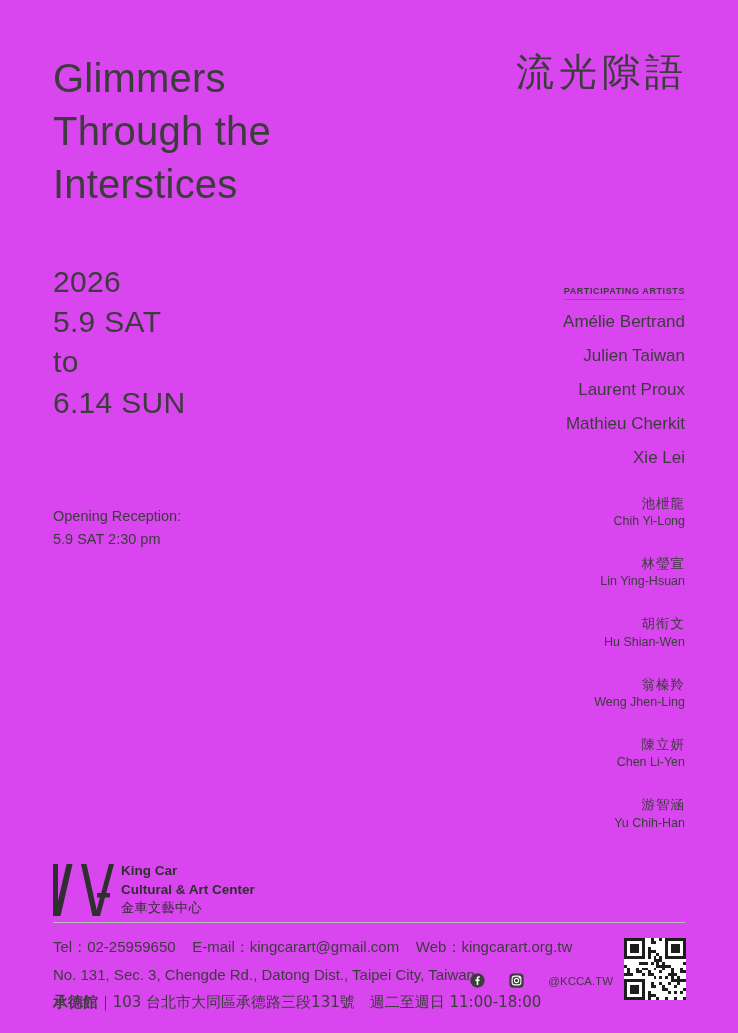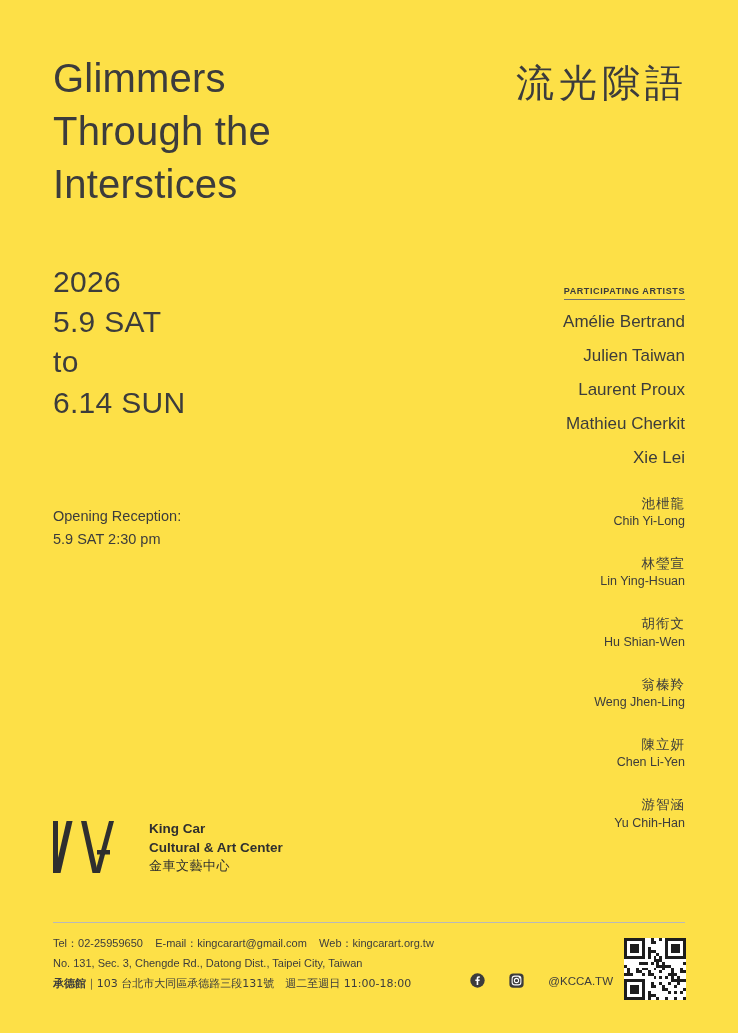--- a/index.html
+++ b/index.html
@@ -10,39 +10,39 @@
     background: #ffffff;
     font-family: "Liberation Sans", sans-serif;
     color: #3a3a3a;
     position: relative;
     overflow: hidden;
   }
   .poster {
     position: relative;
     width: 738px;
     height: 1033px;
-    background: #fde047;
+    background: #d946ef;
   }
 
   
   .title-en {
     position: absolute;
     left: 53px;
     top: 52px;
     font-size: 40px;
     line-height: 1.32;
     font-weight: 300;
     color: #3c3c3c;
     letter-spacing: 0.2px;
     white-space: pre-line;
   }
   .title-zh {
     position: absolute;
     right: 50px;
-    top: 58px;
+    top: 47px;
     font-size: 38px;
     letter-spacing: 5px;
     font-weight: 300;
     color: #3c3c3c;
     font-family: Liberation Sans, sans-serif;
   }
 
   
   .dates {
     position: absolute;
@@ -99,24 +99,24 @@
   .artist-name.rom {
     font-size: 12.5px;
     color: #3c3c3c;
     line-height: 1.45;
   }
 
   
   .logo-block {
     position: absolute;
     left: 53px;
-    top: 819px;
+    top: 861px;
     display: flex;
-    align-items: center;
-    gap: 34px;
+    align-items: flex-end;
+    gap: 6px;
   }
   .logo-mark { width: 62px; height: 56px; display:block; }
   .logo-text {
     font-size: 13.5px;
     line-height: 1.42;
     font-weight: 700;
     color: #2f2f2f;
   }
   .logo-text .zh {
     font-family: "DejaVu Sans", "Liberation Sans", sans-serif;
@@ -131,21 +131,21 @@
     top: 922px;
     width: 632px;
     height: 1px;
     background: #b9b9b9;
   }
 
   .contact {
     position: absolute;
     left: 53px;
     top: 933px;
-    font-size: 11px;
+    font-size: 15px;
     line-height: 1.85;
     font-weight: 400;
     color: #3c3c3c;
   }
   .contact .row { white-space: pre; }
   .contact .zh {
     font-family: "DejaVu Sans", "Liberation Sans", sans-serif;
   }
 
   .social {

